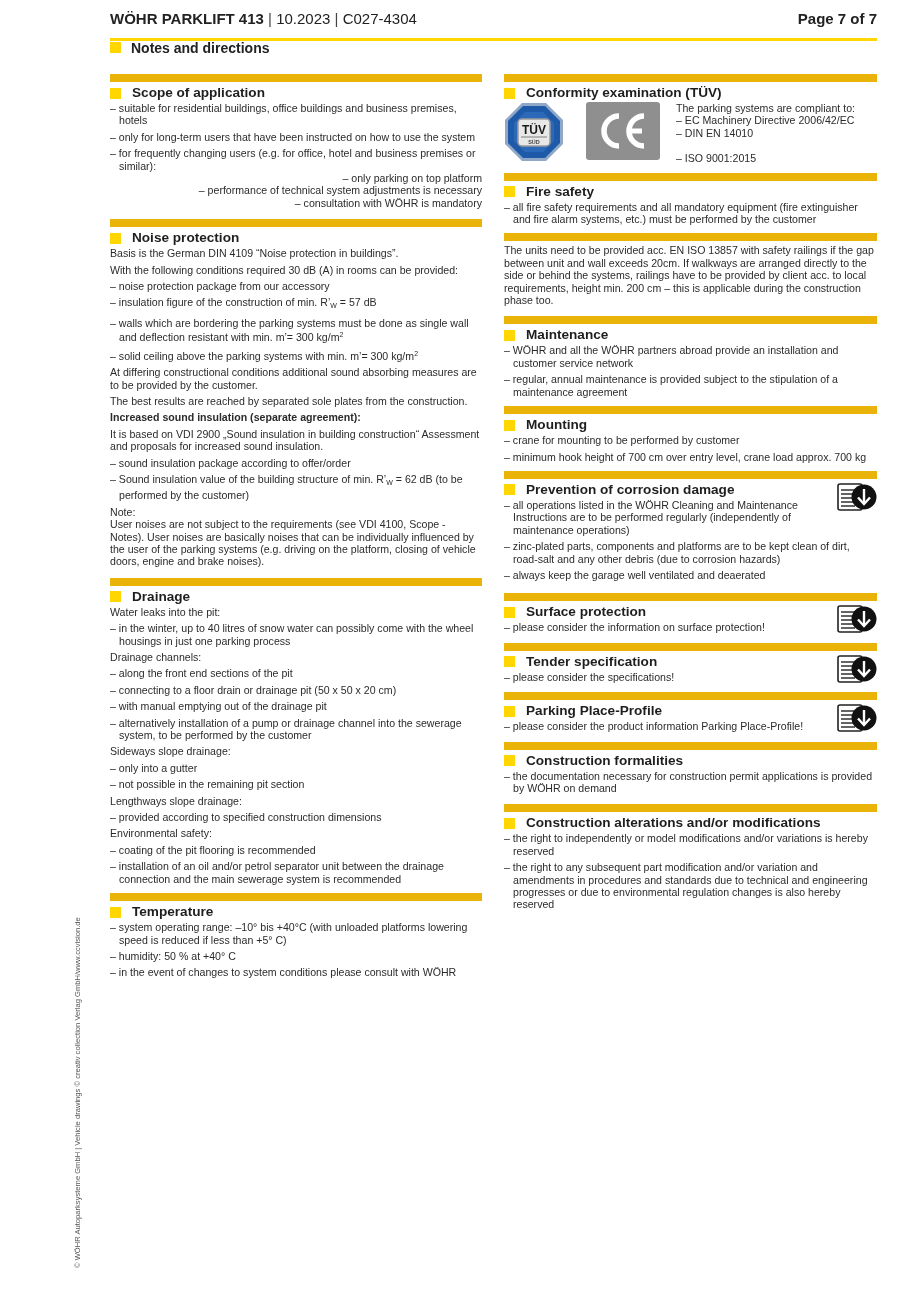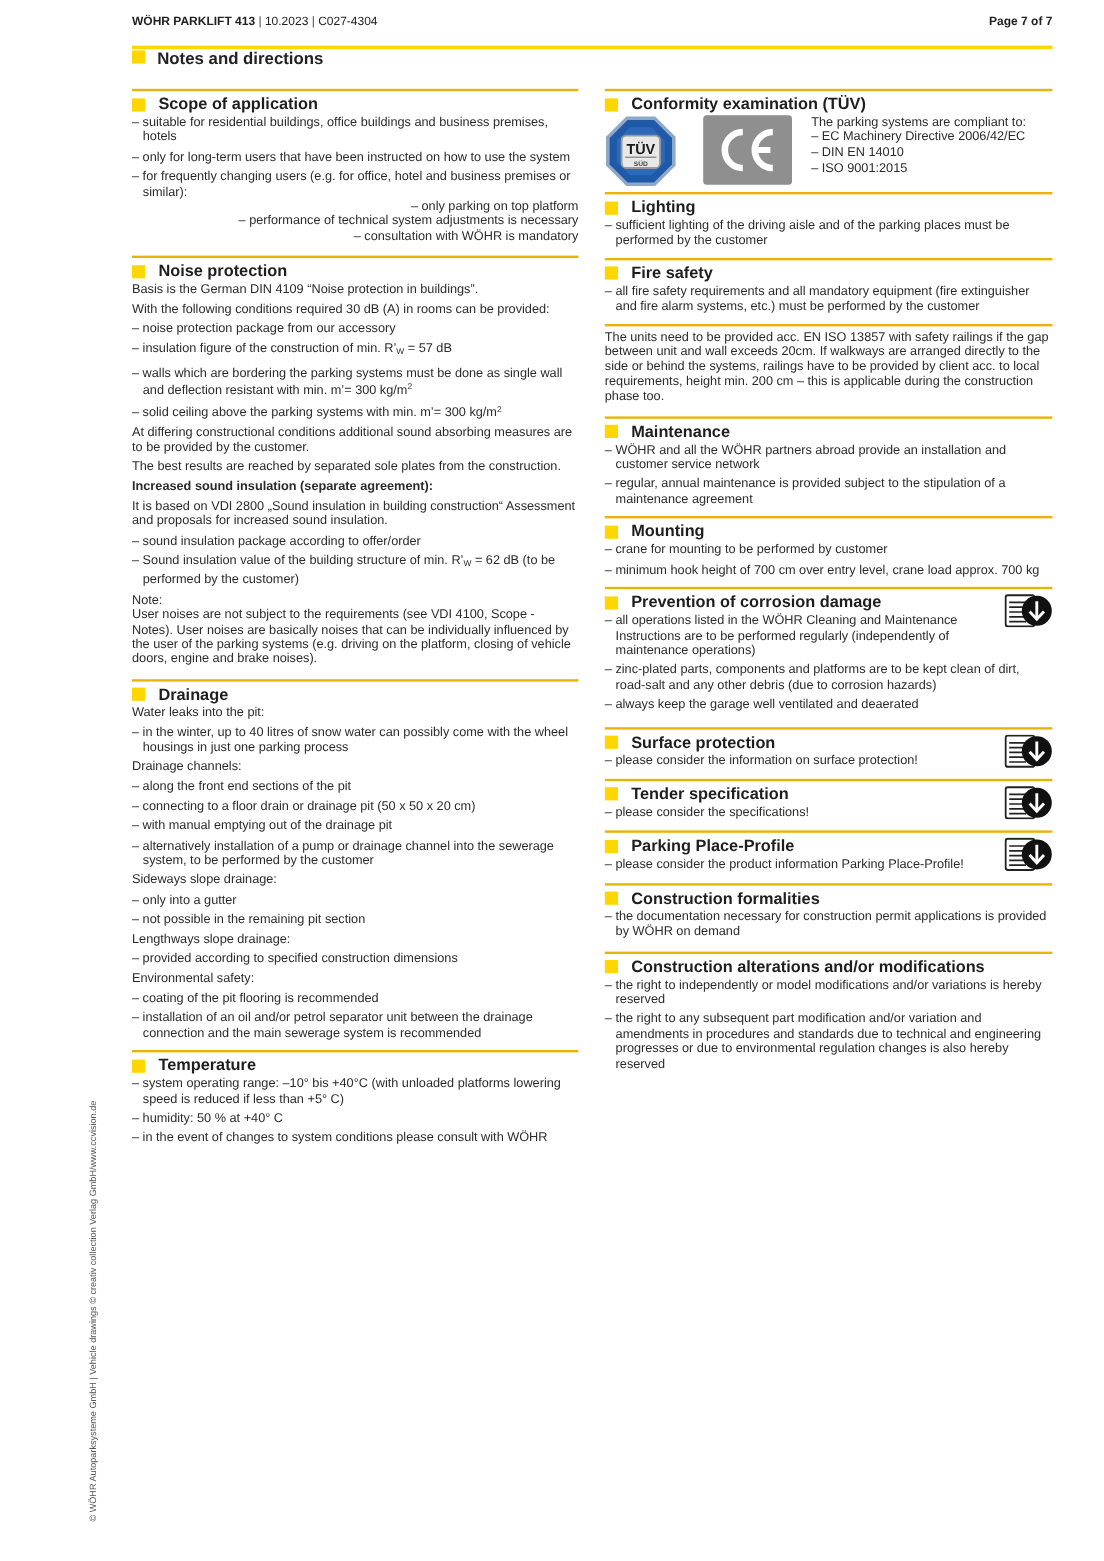--- a/index.html
+++ b/index.html
@@ -7,37 +7,37 @@
   body {
     position: relative;
     font-family: "Liberation Sans", sans-serif;
     color: #2b2b2b;
     font-size: 10.6px;
     line-height: 12.4px;
     overflow: hidden;
   }
   .header {
     position: absolute; left: 110px; top: 12px; width: 767px; height: 16px;
-    font-size: 10px; line-height: 14px; color: #222;
+    font-size: 15px; line-height: 14px; color: #222;
   }
   .header .brand { font-weight: bold; }
   .header .sep { color: #444; }
   .header .page { position: absolute; right: 0; top: 0; font-weight: bold; }
   .rule {
     position: absolute; height: 3px; background: #ffd600;
   }
   .main-title {
     position: absolute; left: 110px; top: 42px; font-size: 14px; font-weight: bold; color: #222;
     display: flex; 
   }
   .sq { display: inline-block; width: 11px; height: 11px; background: #ffd600; margin-right: 10px; flex: none; }
   .col { position: absolute; top: 74px; }
   .col-left { left: 110px; width: 372px; }
   .col-right { left: 504px; width: 373px; }
-  .section { position: relative; border-top: 2px solid #eab308; padding-top: 3px; }
+  .section { position: relative; border-top: 8px solid #eab308; padding-top: 3px; }
   .section h2 {
     font-size: 13.6px; line-height: 16px; font-weight: bold; color: #1e1e1e;
     display: flex; align-items: center; margin-bottom: 1px;
   }
   .section h2 .sq { width: 11px; height: 11px; margin-right: 11px; }
   .section p { margin-bottom: 4px; }
   .section .li { padding-left: 9px; text-indent: -9px; margin-bottom: 4px; }
   .section .li2 { padding-left: 20px; text-indent: -9px; margin-bottom: 0; text-align: right; }
   .section .li2.last { margin-bottom: 4px; }
   .section .bold { font-weight: bold; }
@@ -95,21 +95,21 @@
       </h2>
     <p>Basis is the German DIN 4109 “Noise protection in buildings”.</p>
     <p>With the following conditions required 30 dB (A) in rooms can be provided:</p>
     <div class="li">–  noise protection package from our accessory</div>
     <div class="li"><span>–  insulation figure of the construction of min. R’</span><span class="sub">W</span><span> = 57 dB</span></div>
     <div class="li"><span>–  walls which are bordering the parking systems must be done as single wall and deflection resistant with min. m’= 300 kg/m</span><span class="sup">2</span></div>
     <div class="li"><span>–  solid ceiling above the parking systems with min. m’= 300 kg/m</span><span class="sup">2</span></div>
     <p>At differing constructional conditions additional sound absorbing measures are to be provided by the customer.</p>
     <p>The best results are reached by separated sole plates from the construction.</p>
     <p class="bold">Increased sound insulation (separate agreement):</p>
-    <p>It is based on VDI 2800 „Sound insulation in building construction“ Assessment and proposals for increased sound insulation.</p>
+    <p>It is based on VDI 2900 „Sound insulation in building construction“ Assessment and proposals for increased sound insulation.</p>
     <div class="li">–  sound insulation package according to offer/order</div>
     <div class="li"><span>–  Sound insulation value of the building structure of min. R’</span><span class="sub">W</span><span> = 62 dB (to be performed by the customer)</span></div>
     <p style="margin-bottom:0">Note:</p>
     <p>User noises are not subject to the requirements (see VDI 4100, Scope - Notes). User noises are basically noises that can be individually influenced by the user of the parking systems (e.g. driving on the platform, closing of vehicle doors, engine and brake noises).</p>
     <div style="height:6px"></div>
   </div>
 
   <div class="section">
     <h2>
         <span class="sq"></span>
@@ -164,35 +164,27 @@
       <div class="ce">
         <svg viewBox="0 0 74 58" width="74" height="58">
           <path d="M33 14 A15 15 0 1 0 33 44" fill="none" stroke="#fff" stroke-width="5.5"></path>
           <path d="M58 14 A15 15 0 1 0 58 44" fill="none" stroke="#fff" stroke-width="5.5"></path>
           <line x1="44" y1="29" x2="56" y2="29" stroke="#fff" stroke-width="5"></line>
         </svg>
       </div>
       <div class="conf-text">
         <p style="margin-bottom:0">The parking systems are compliant to:</p>
         <div class="li" style="margin-bottom:0">– EC Machinery Directive 2006/42/EC</div>
-        <div class="li" style="margin-bottom:1px">– DIN EN 14010</div>
+        <div class="li" style="margin-bottom:13px">– DIN EN 14010</div>
         <div class="li">– ISO 9001:2015</div>
       </div>
     </div>
     <div style="height:4px"></div>
   </div>
 
-  <div class="section">
-    <h2>
-        <span class="sq"></span>
-        <span>Lighting</span>
-      </h2>
-    <div class="li">– sufficient lighting of the driving aisle and of the parking places must be performed by the customer</div>
-    <div style="height:4px"></div>
-  </div>
 
   <div class="section">
     <h2>
         <span class="sq"></span>
         <span>Fire safety</span>
       </h2>
     <div class="li">– all fire safety requirements and all mandatory equipment (fire extinguisher and fire alarm systems, etc.) must be performed by the customer</div>
     <div style="height:4px"></div>
   </div>
 

